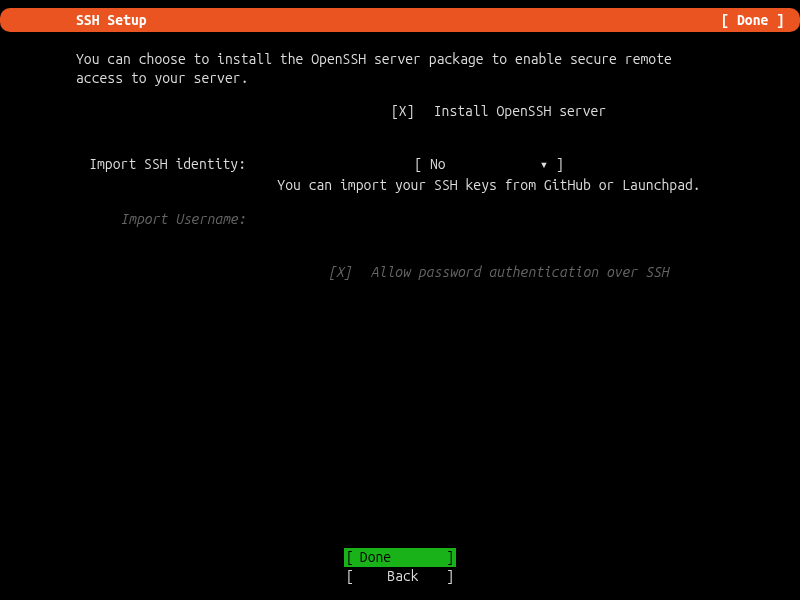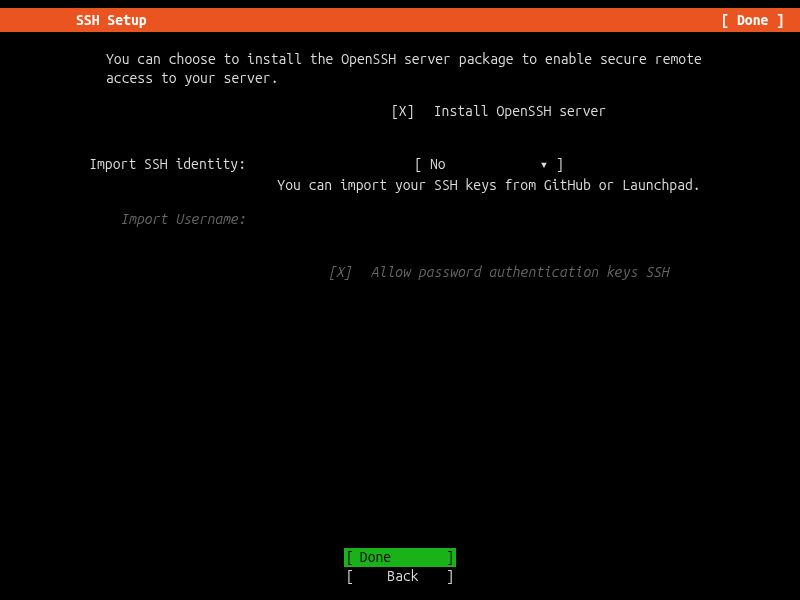--- a/index.html
+++ b/index.html
@@ -23,31 +23,31 @@
     }
     .header {
       background: #e95420;
       height: 24px;
       display: flex;
       align-items: center;
       justify-content: space-between;
       padding: 0 16px 0 76px;
       color: #ffffff;
       font-weight: bold;
+      border-radius: 10px;
     }
     .help-btn {
       cursor: pointer;
     }
     .content {
       padding: 18px 76px 0 76px;
       color: #dddddd;
     }
     .description {
       margin-bottom: 14px;
-      margin-left: 30px;
     }
     .row {
       display: flex;
       margin-bottom: 2px;
     }
     .label-col {
       width: 178px;
       text-align: right;
       padding-right: 8px;
     }
@@ -137,21 +137,21 @@
   <div class="row dimmed">
     <div class="label-col">Import Username:</div>
     <div class="value-col"></div>
   </div>
 
   <div class="section-gap"></div>
 
   <div class="row dimmed">
     <div class="label-col"></div>
     <div class="value-col">
-      <span class="checkbox">[X]</span><span>Allow password authentication keys SSH</span>
+      <span class="checkbox">[X]</span><span>Allow password authentication over SSH</span>
     </div>
   </div>
 </div>
 
 <div class="footer">
   <div class="footer-btn primary">
     <span>[</span>
     <span style="flex:1;text-align:left;padding-left:6px">Done</span>
     <span>]</span>
   </div>

